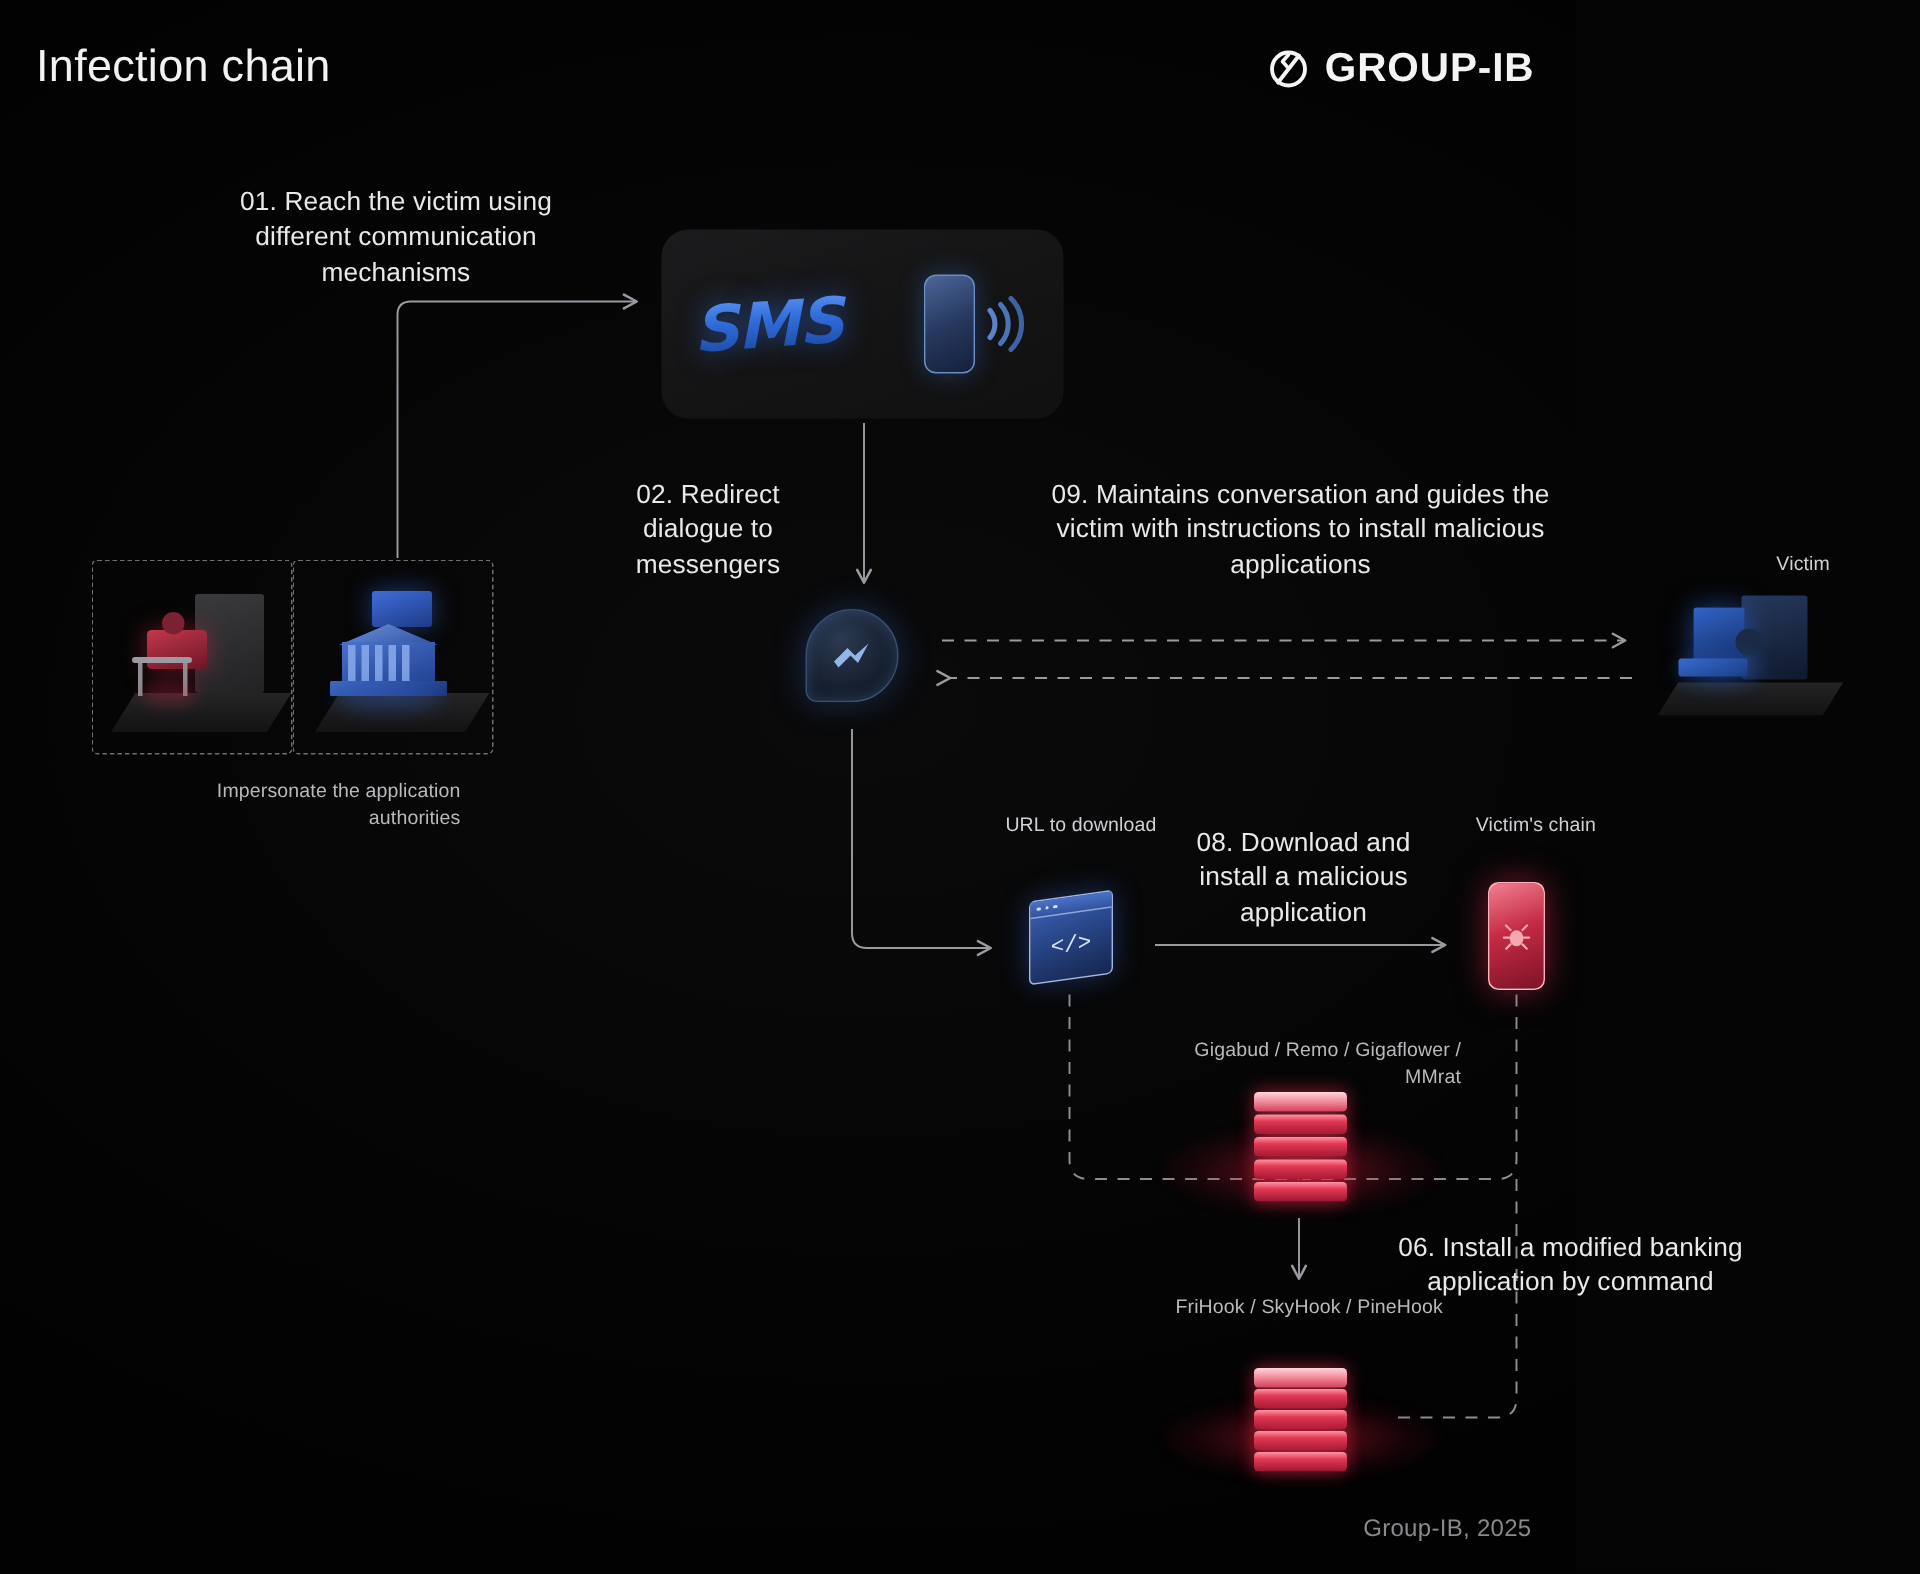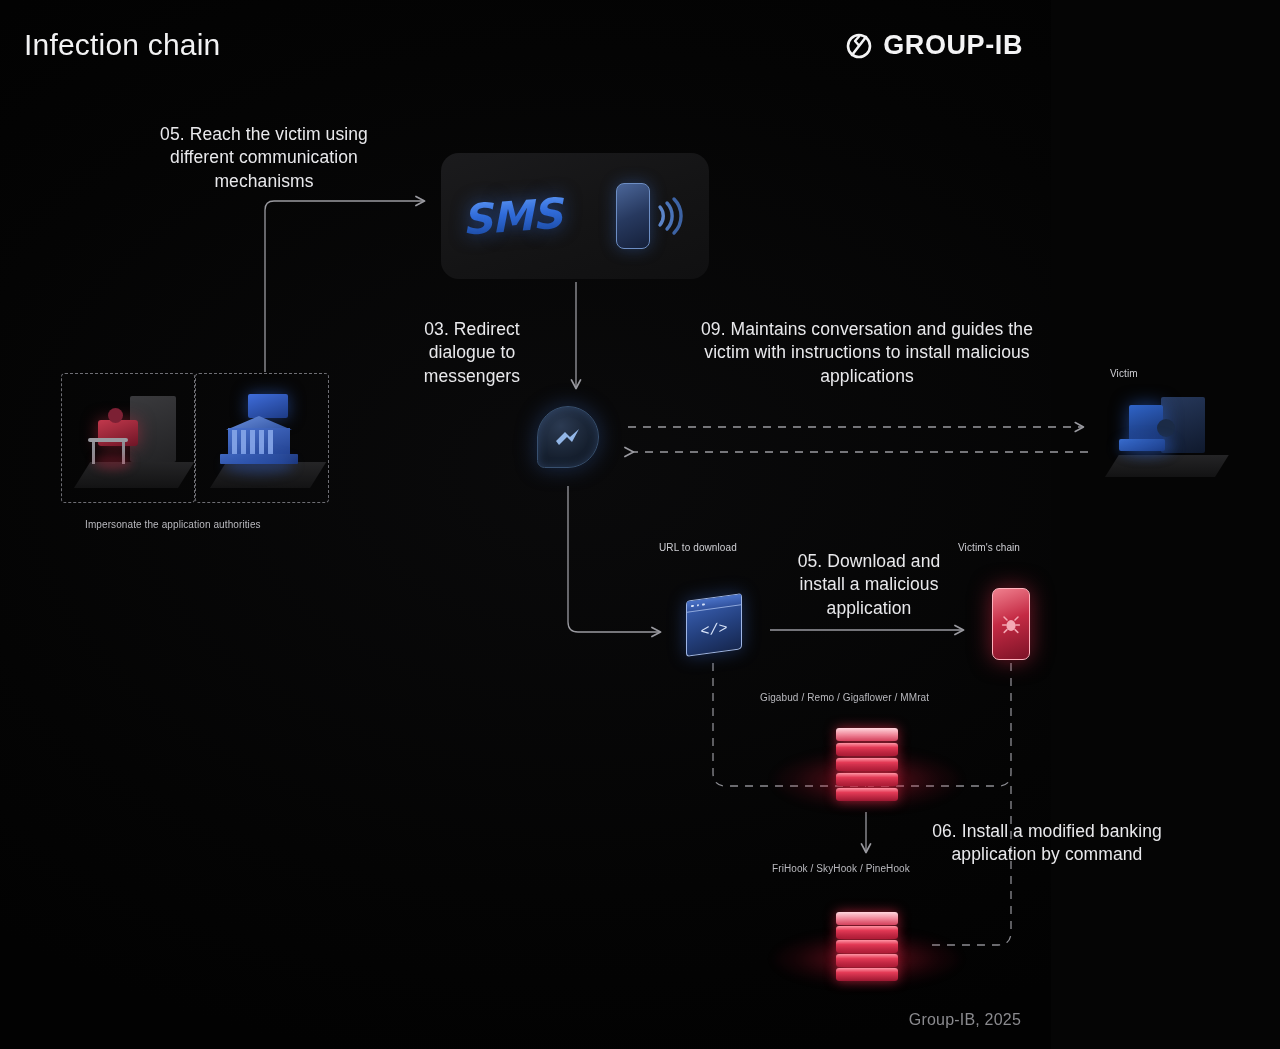--- a/index.html
+++ b/index.html
@@ -31,22 +31,22 @@
     position: absolute; right: 30px; bottom: 20px;
     font-size: 16px; color: #8a8a8e; letter-spacing: .2px;
   }
 
   
   .step {
     position: absolute; color: #e9e9ec; text-align: center;
     font-size: 17.5px; line-height: 1.33; letter-spacing: .1px;
   }
   .cap {
-    position: absolute; color: #b9b9be; text-align: left;
-    font-size: 10px; line-height: 1.36; letter-spacing: .1px;
+    position: absolute; color: #b9b9be; text-align: right;
+    font-size: 13px; line-height: 1.36; letter-spacing: .1px;
   }
   .cap.bright { color: #cfcfd4; }
 
   
   .sms-panel {
     position: absolute; left: 441px; top: 153px; width: 268px; height: 126px;
     background: linear-gradient(160deg, #1b1b1d 0%, #141415 55%, #101011 100%);
     border-radius: 18px;
     display: flex; align-items: center; justify-content: space-around;
   }
@@ -186,28 +186,28 @@
 
     <path d="M713,663 L713,773 Q713,786 726,786 L866,786" fill="none" stroke="#8d8d93" stroke-width="1.3" stroke-dasharray="8 7"></path>
 
     <path d="M1011,663 L1011,773 Q1011,786 998,786 L868,786" fill="none" stroke="#8d8d93" stroke-width="1.3" stroke-dasharray="8 7"></path>
 
     <path d="M866,812 L866,852" fill="none" stroke="#9a9aa0" stroke-width="1.3" marker-end="url(#ah)"></path>
 
     <path d="M1011,786 L1011,932 Q1011,945 998,945 L925,945" fill="none" stroke="#8d8d93" stroke-width="1.3" stroke-dasharray="8 7"></path>
   </svg>
 
-  <div class="step" style="left:136px; top:123px; width:256px;">05. Reach the victim using different communication mechanisms</div>
-
-  <div class="step" style="left:396px; top:318px; width:152px;">03. Redirect dialogue to messengers</div>
+  <div class="step" style="left:136px; top:123px; width:256px;">01. Reach the victim using different communication mechanisms</div>
+
+  <div class="step" style="left:396px; top:318px; width:152px;">02. Redirect dialogue to messengers</div>
 
   <div class="step" style="left:678px; top:318px; width:378px;">09. Maintains conversation and guides the victim with instructions to install malicious applications</div>
 
 
-  <div class="step" style="left:778px; top:550px; width:182px;">05. Download and install a malicious application</div>
+  <div class="step" style="left:778px; top:550px; width:182px;">08. Download and install a malicious application</div>
 
   <div class="step" style="left:908px; top:820px; width:278px;">06. Install a modified banking application by command</div>
 
   <div class="sms-panel">
     <div class="sms-word">SMS</div>
     <div style="display:flex; align-items:center; gap:4px;">
       <div class="bphone"></div>
       <svg width="30" height="44" viewBox="0 0 30 44">
         <path d="M6 13 A14 14 0 0 1 6 31" fill="none" stroke="#5b84c8" stroke-width="3.4" stroke-linecap="round"></path>
         <path d="M13 9 A19 19 0 0 1 13 35" fill="none" stroke="#4b74b8" stroke-width="3.4" stroke-linecap="round"></path>

